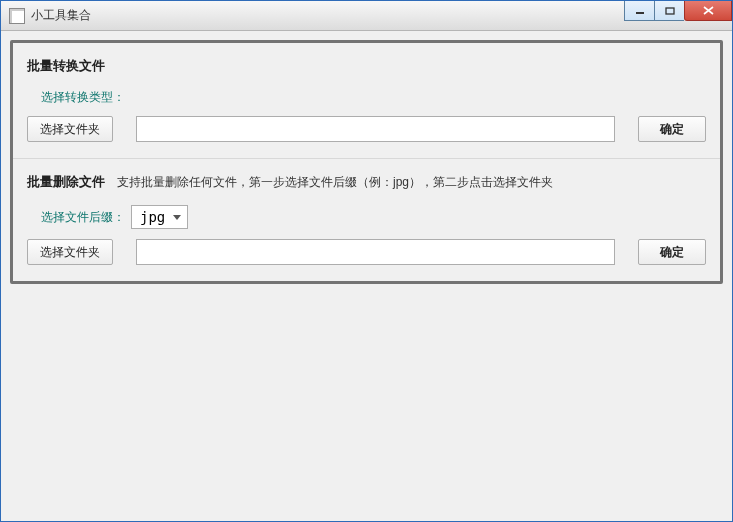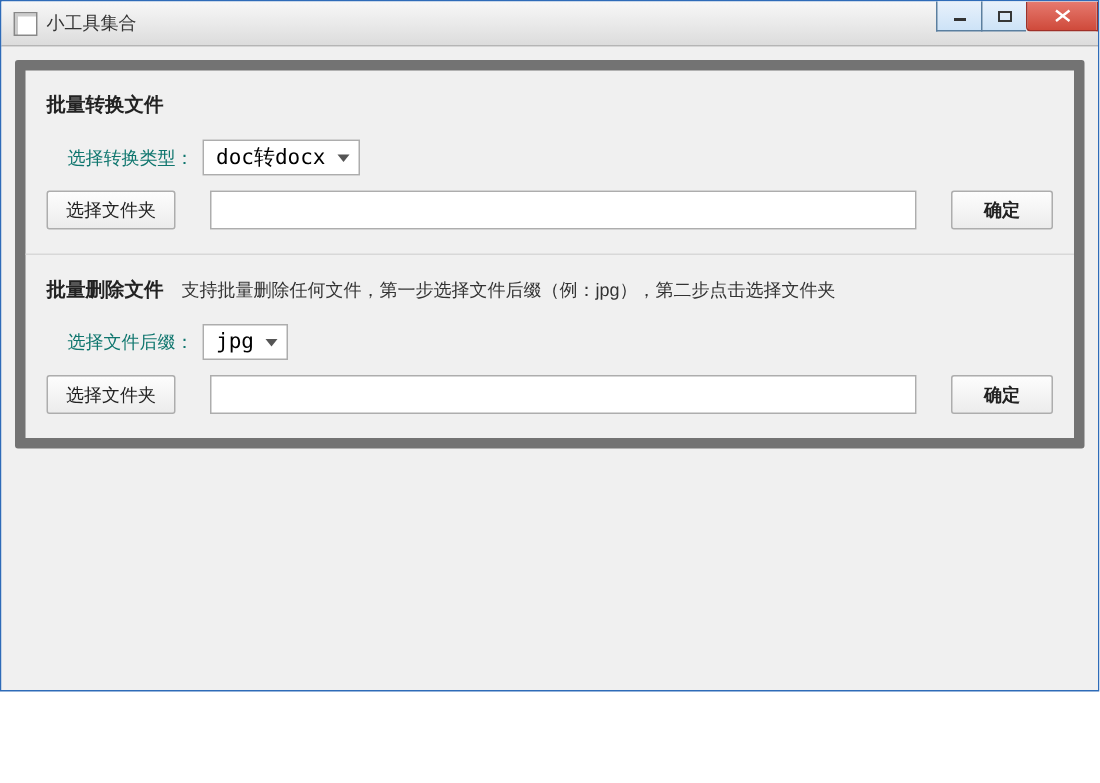--- a/index.html
+++ b/index.html
@@ -6,21 +6,21 @@
 body {
   font-family: "Microsoft YaHei", "SimSun", Arial, sans-serif;
   font-size: 12px;
   background: #fff;
   width: 733px;
   height: 522px;
   overflow: hidden;
 }
 .window {
   width: 733px;
-  height: 461px;
+  height: 522px;
   border: 1px solid #2e6bb8;
   background: #fff;
   display: flex;
   flex-direction: column;
 }
 .titlebar {
   height: 30px;
   background: linear-gradient(to bottom, #f7f7f7 0%, #eaeaea 50%, #dcdcdc 100%);
   border-bottom: 1px solid #b5b5b5;
   display: flex;
@@ -71,21 +71,21 @@
   border-bottom-left-radius: 3px;
 }
 .tbtn svg { display: block; }
 .client {
   flex: 1;
   background: #f0f0f0;
   padding: 9px;
 }
 .panel {
   background: #f0f0f0;
-  border: 7px solid #737373;
+  border: 3px solid #737373;
   border-radius: 2px;
 }
 .section {
   padding: 14px 14px 16px 14px;
 }
 .divider {
   height: 1px;
   background: #d8d8d8;
   margin: 0;
 }
@@ -183,24 +183,20 @@
 
   <div class="client">
     <div class="panel">
 
       <div class="section">
         <div class="row header">
           <span class="sect-title">批量转换文件</span>
         </div>
         <div class="row">
           <span class="field-label">选择转换类型：</span>
-          <div class="combo">
-            <span>doc转docx</span>
-            <span class="arrow"></span>
-          </div>
         </div>
         <div class="row inputrow">
           <div class="button">
             <span>选择文件夹</span>
           </div>
           <input type="text" class="textline" value="" style="">
           <div class="button confirm">
             <span>确定</span>
           </div>
         </div>

